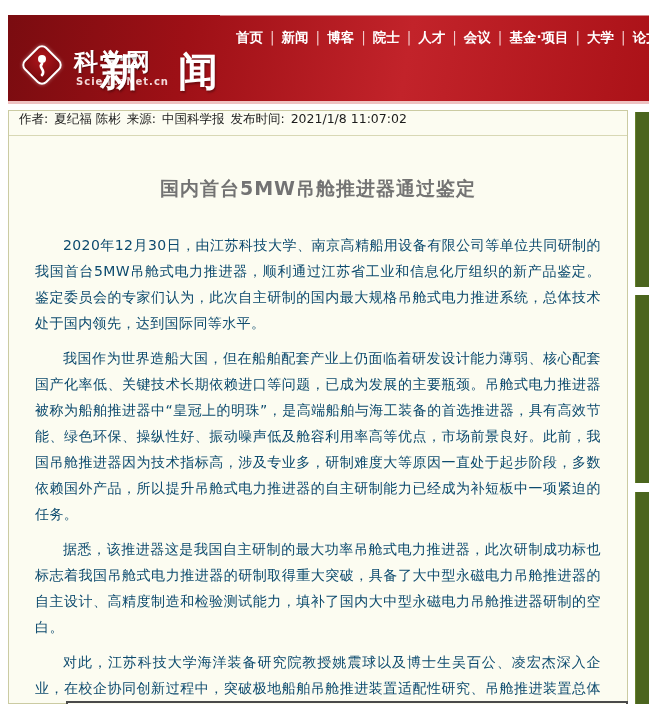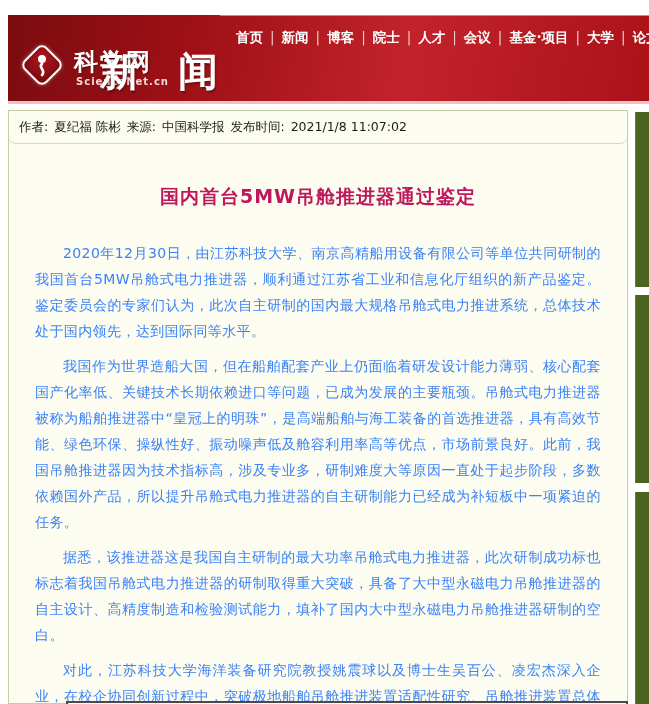--- a/index.html
+++ b/index.html
@@ -53,40 +53,40 @@
   }
   .nav-divider { height:1px; background:#d2888b; margin-right:0; }
 
   
   .content-box {
     position:absolute; left:8px; top:110px; width:620px; height:594px;
     background:#fcfcf1; border:1px solid #cbcba2;
   }
   .meta-row {
     display:flex; justify-content:space-between; align-items:flex-end;
-    padding:8px 10px 7px 10px; border-bottom:1px solid #d8d8b5;
-    font-size:12.5px; color:#1c1c1c; white-space:nowrap;border-radius:7px;
+    padding:0 10px 7px 10px; border-bottom:1px solid #d8d8b5;
+    font-size:12.5px; color:#1c1c1c; white-space:nowrap;
   }
   .meta-left .seg { margin-right:6px; }
   .fontsize-group { display:flex; align-items:center; }
   .fontsize-label { margin-right:5px; }
   .fs-btn {
     display:inline-block; width:16px; height:16px; margin-left:4px;
     background:#5d7a1f; color:#ffffff; font-size:11px; line-height:16px;
     text-align:center; cursor:pointer; border-radius:1px;
   }
 
   .article-title {
     margin:40px 24px 0 24px; text-align:center;
-    color:#be185d; font-size:19px; font-weight:bold; letter-spacing:1px;
+    color:#737373; font-size:19px; font-weight:bold; letter-spacing:1px;
   }
   .article-body { padding:30px 26px 0 26px; }
   .article-body p {
     margin:0 0 9px 0; text-indent:2em; text-align:justify;
-    font-size:14px; line-height:26px; color:#3b82f6; letter-spacing:0.4px;
+    font-size:14px; line-height:26px; color:#0c4a6e; letter-spacing:0.4px;
   }
 
   
   .related-box {
     position:absolute; left:57px; top:590px; width:562px; height:20px;
     border:2px solid #4a4a4a; background:#fbfbf0;
   }
 
   
   .side-sliver { position:absolute; right:0; width:14px; background:#4b651e; border-left:1px solid #66812d; }

